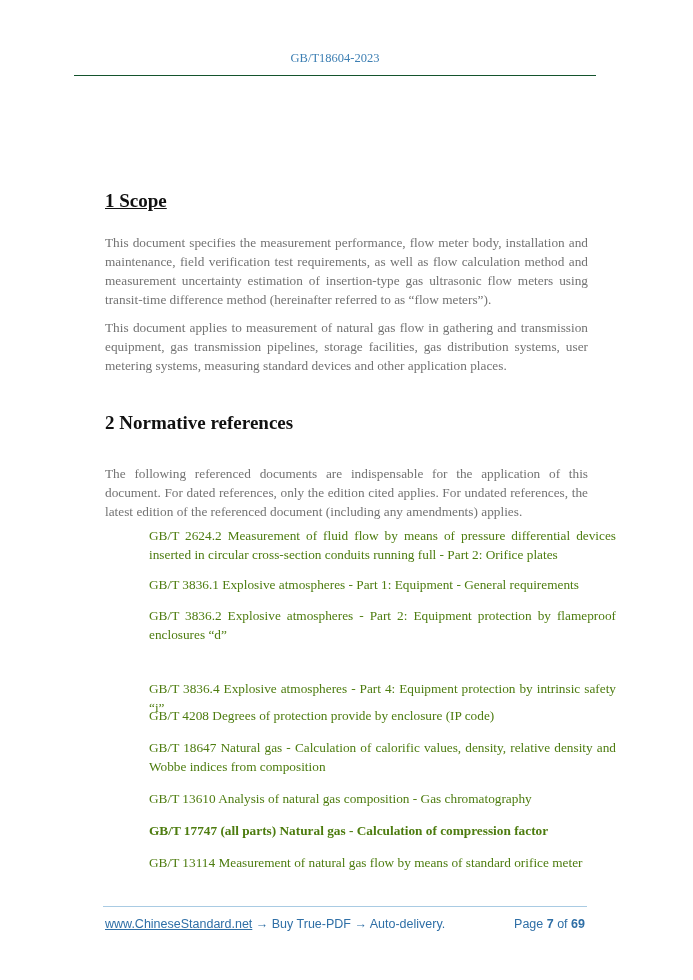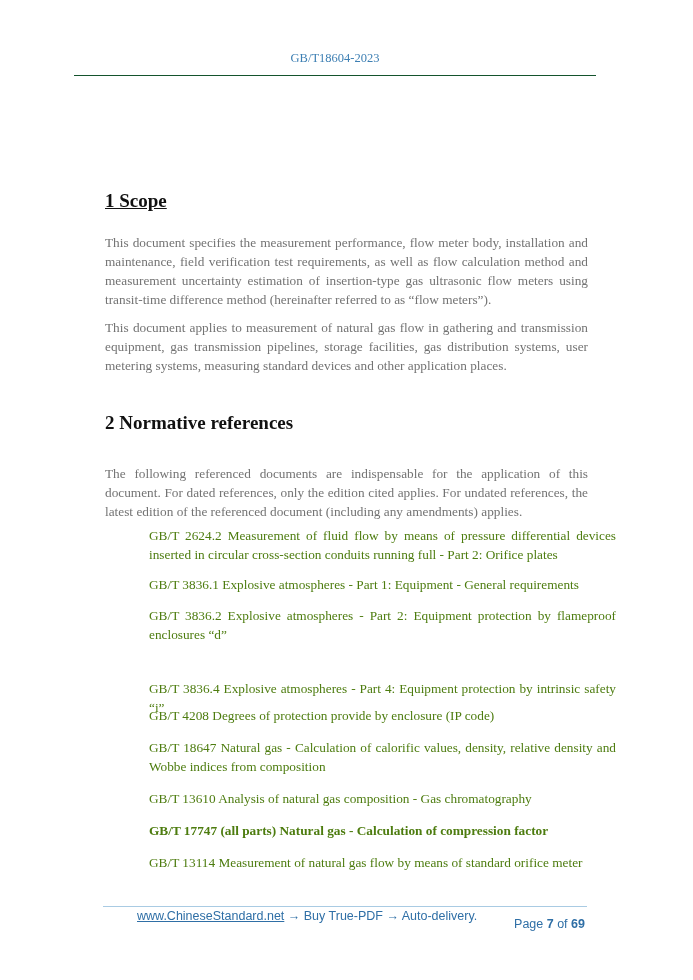--- a/index.html
+++ b/index.html
@@ -77,23 +77,22 @@
       width: 484px;
       border-top: 1px solid #a9cbe3;
       height: 30px;
       font-family: "Liberation Sans", sans-serif;
       font-size: 12.5px;
       color: #2f6fa6;
     }
     .page-footer .footer-left {
       position: absolute;
       left: 2px;
-      top: 2px;
+      top: 10px;
       white-space: nowrap;
-      margin-left: 32px;
     }
     .page-footer .footer-link {
       color: #2f6fa6;
       text-decoration: underline;
     }
     .page-footer .footer-right {
       position: absolute;
       right: 2px;
       top: 10px;
       white-space: nowrap;

